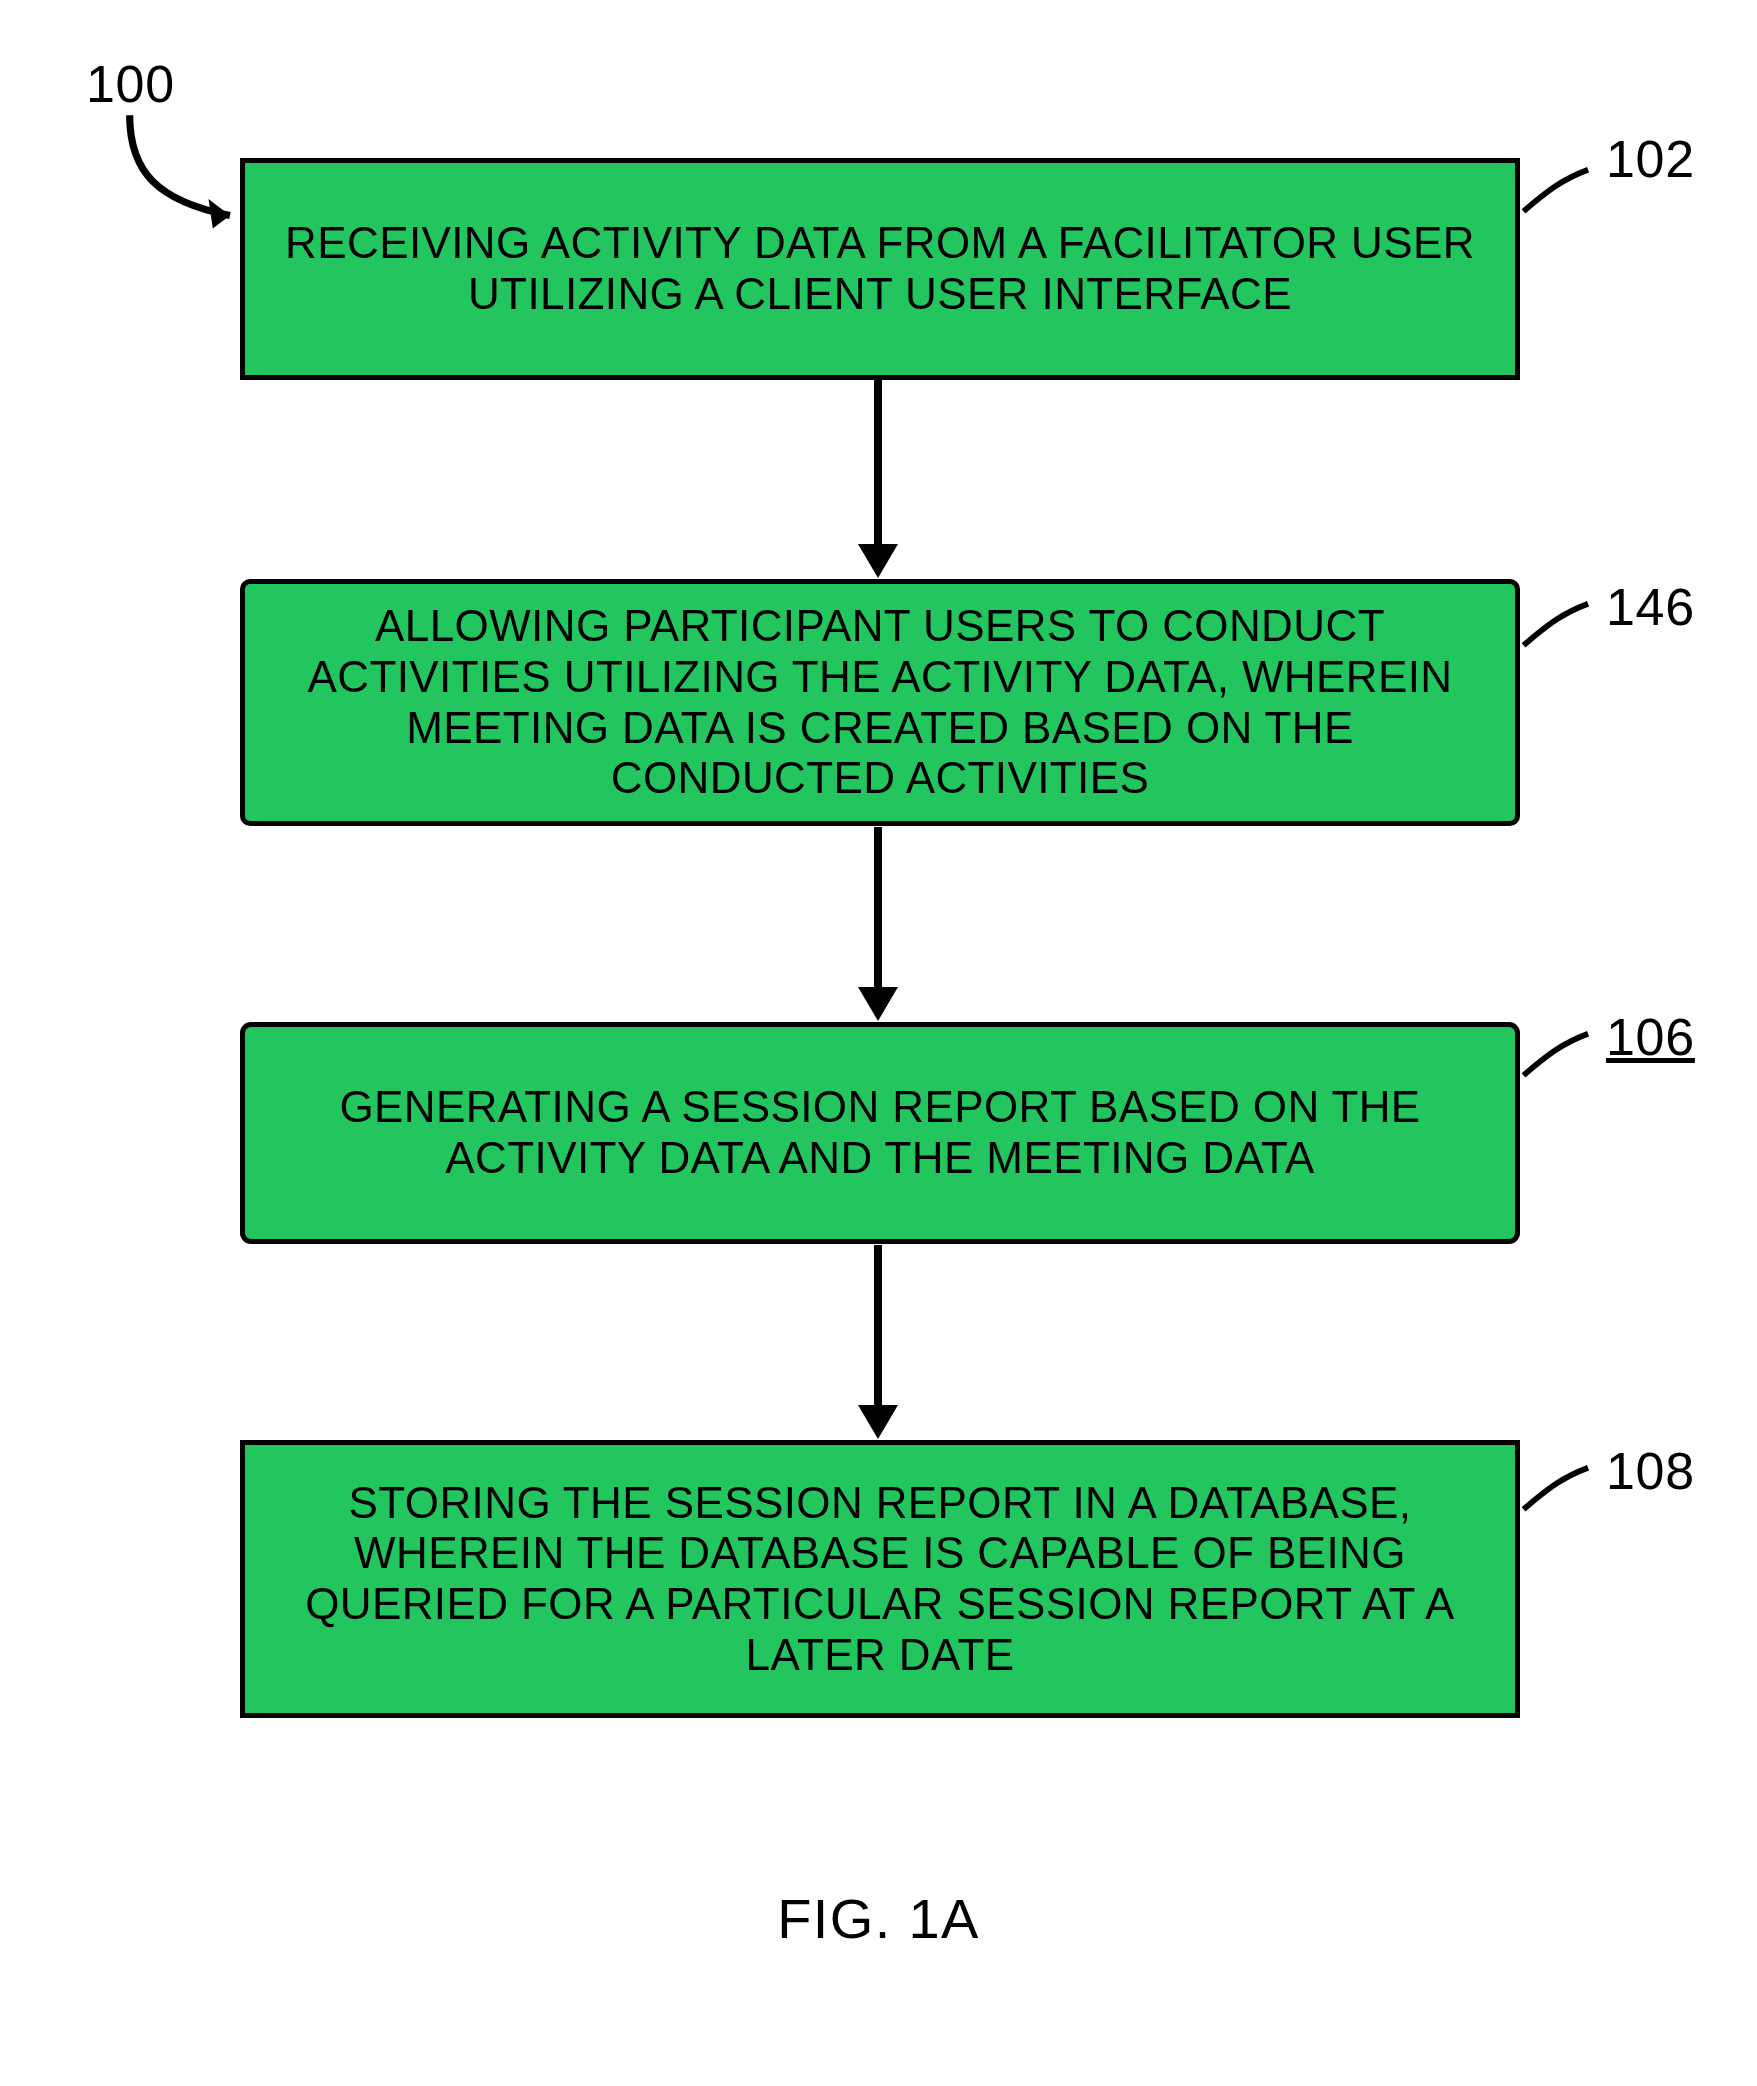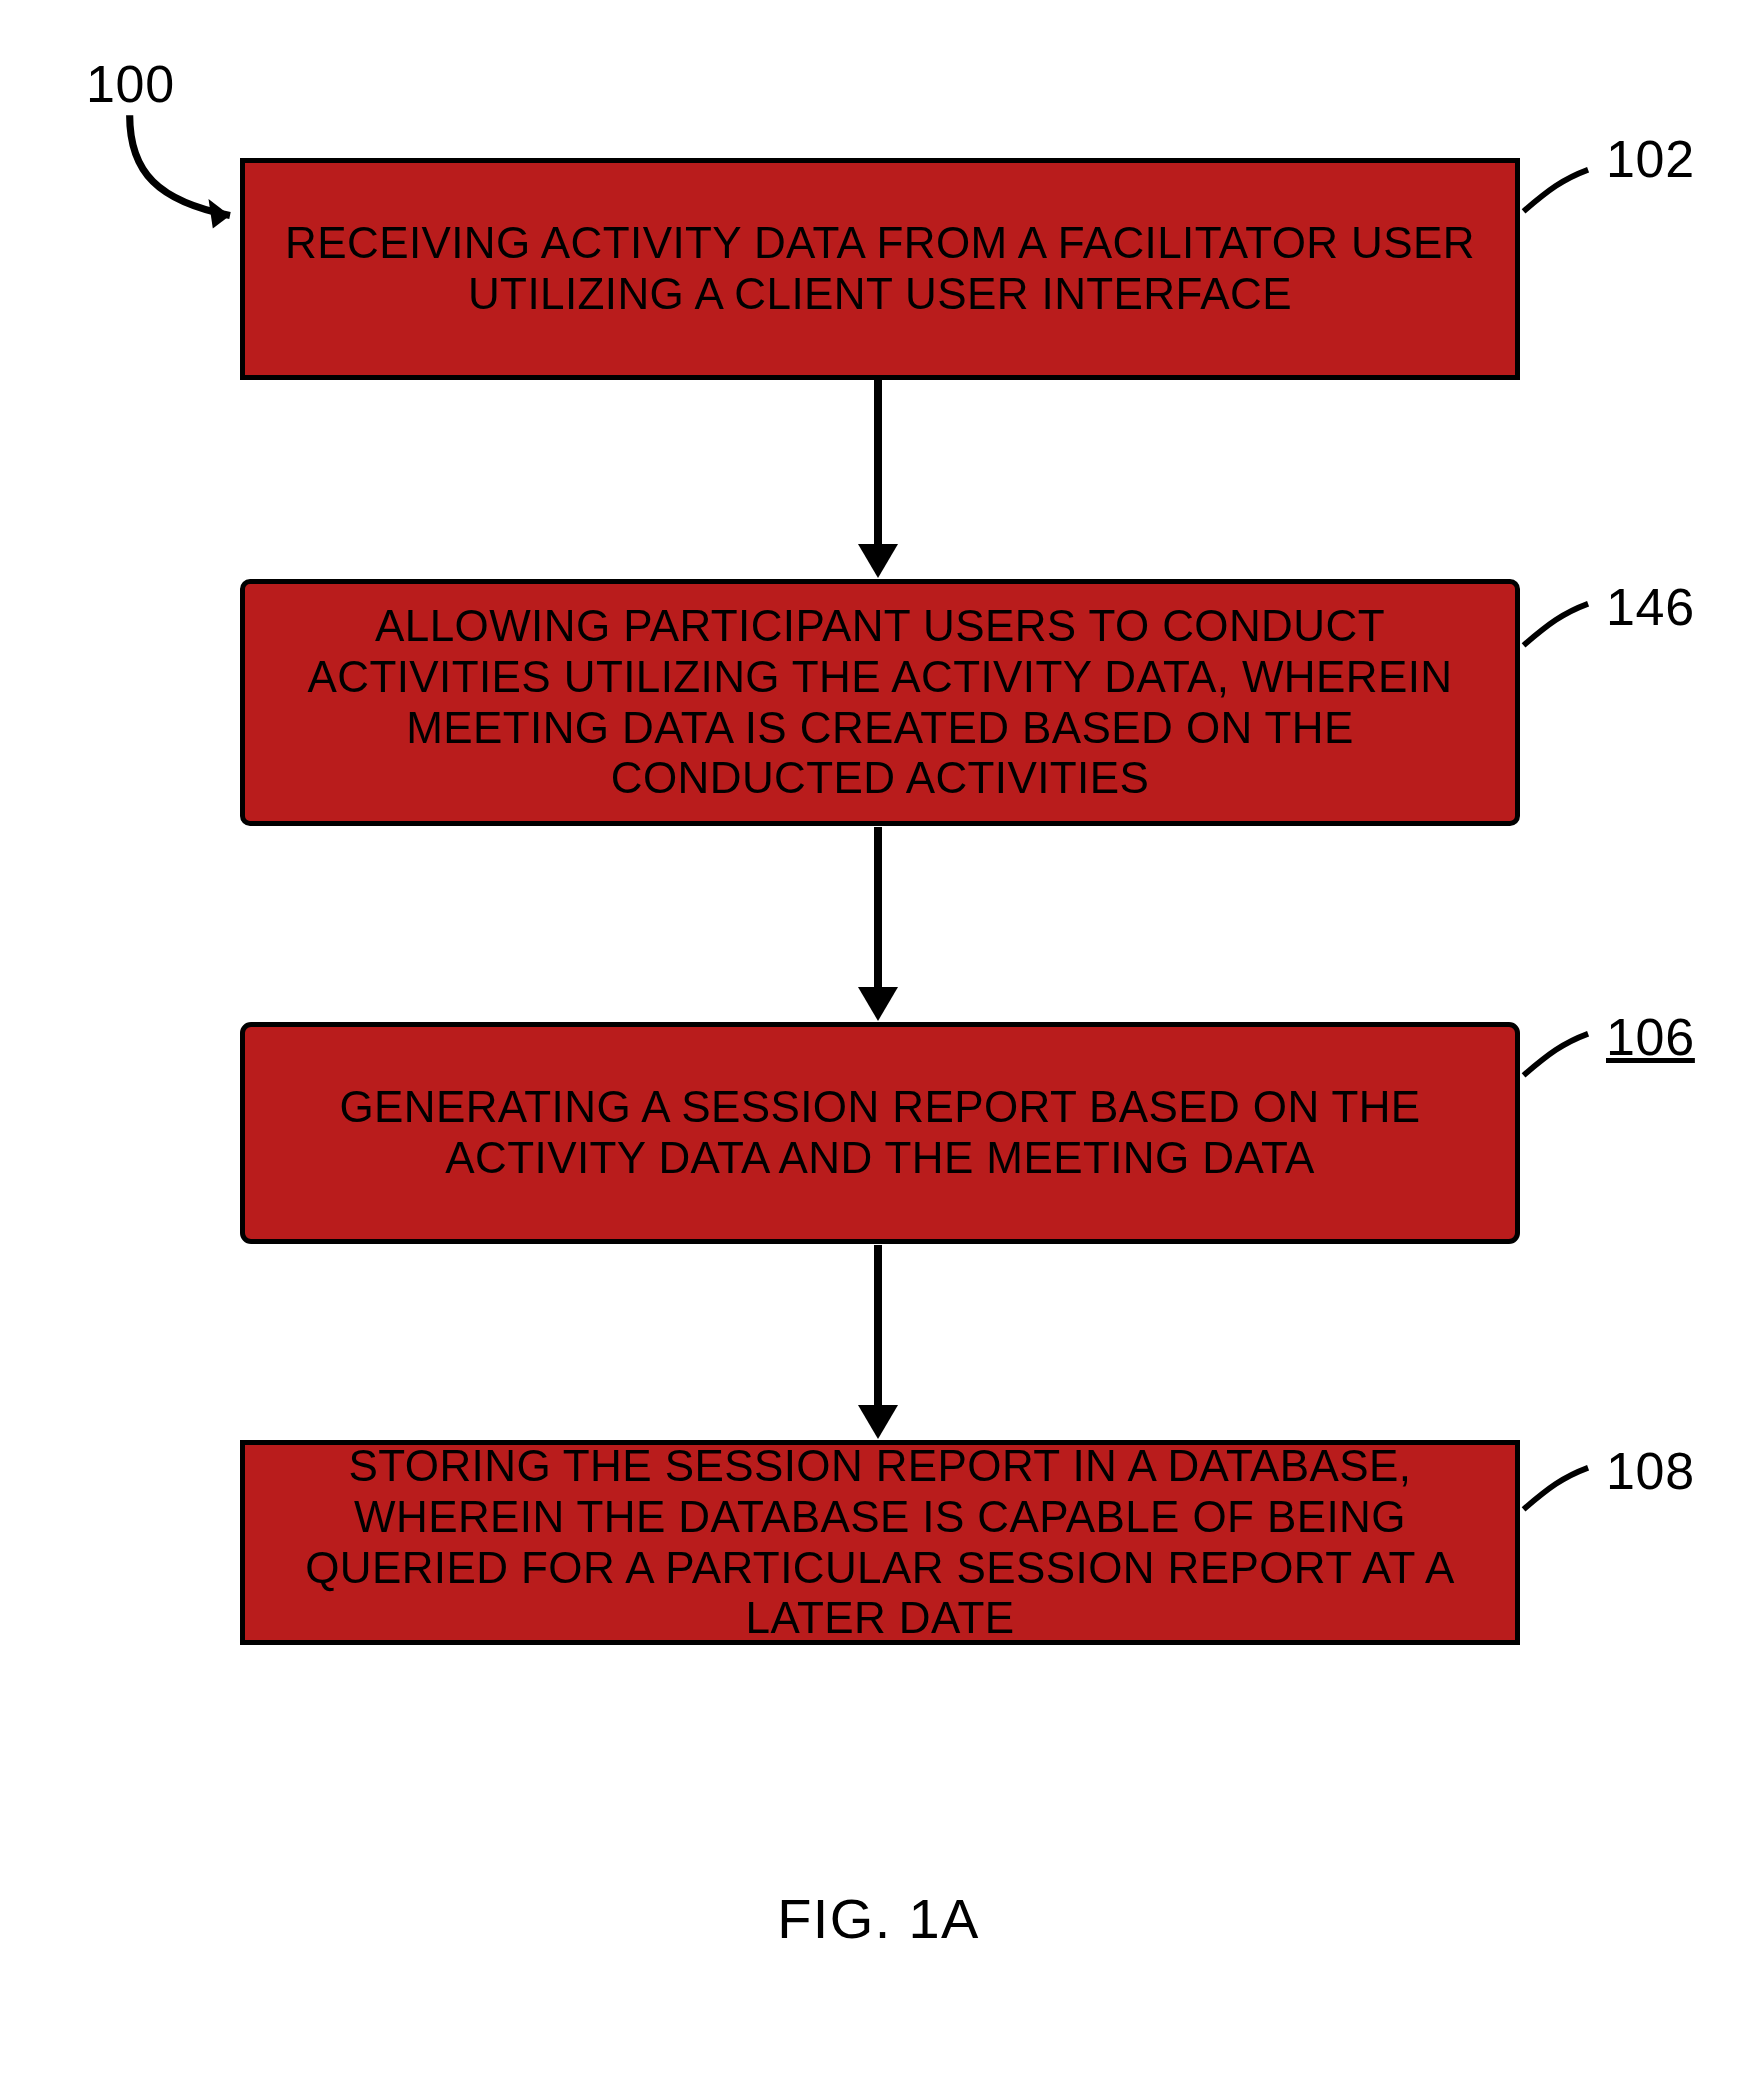--- a/index.html
+++ b/index.html
@@ -23,21 +23,21 @@
     letter-spacing: 0.7px;
   }
   .box {
     position: absolute;
     border: 5.7px solid #000;
     box-sizing: border-box;
     display: flex;
     align-items: center;
     justify-content: center;
     text-align: center;
-    background: #b91c1c;
+    background: #22c55e;
   }
   .box-text {
     font-size: 44px;
     line-height: 1.15;
     font-weight: 400;
     letter-spacing: 0.4px;
     padding: 0 29px;
     font-stretch: condensed;
   }
   .arrow {
@@ -114,21 +114,21 @@
   <svg class="leader" style="left:1520px; top:1025px; width:86px; height:72px;" viewBox="0 0 120 100">
     <path d="M5,70 C40,40 60,25 95,12" stroke="#000" stroke-width="8" fill="none"></path>
   </svg>
   <div class="ref-label" style="left:1606px; top:1007px;text-decoration:underline;">106</div>
 
   <div class="arrow" style="top:1245px; left:878px;">
     <div class="arrow-line" style="height:161px;"></div>
     <div class="arrow-head"></div>
   </div>
 
-  <div class="box" style="left:240px; top:1440px; width:1280px; height:205px;">
+  <div class="box" style="left:240px; top:1440px; width:1280px; height:278px;">
     <div class="box-text">STORING THE SESSION REPORT IN A DATABASE, WHEREIN THE DATABASE IS CAPABLE OF BEING QUERIED FOR A PARTICULAR SESSION REPORT AT A LATER DATE</div>
   </div>
   <svg class="leader" style="left:1520px; top:1459px; width:86px; height:72px;" viewBox="0 0 120 100">
     <path d="M5,70 C40,40 60,25 95,12" stroke="#000" stroke-width="8" fill="none"></path>
   </svg>
   <div class="ref-label" style="left:1606px; top:1441px;">108</div>
 
   <div class="fig-caption" style="top:1886px;">FIG. 1A</div>
 
 </div>

